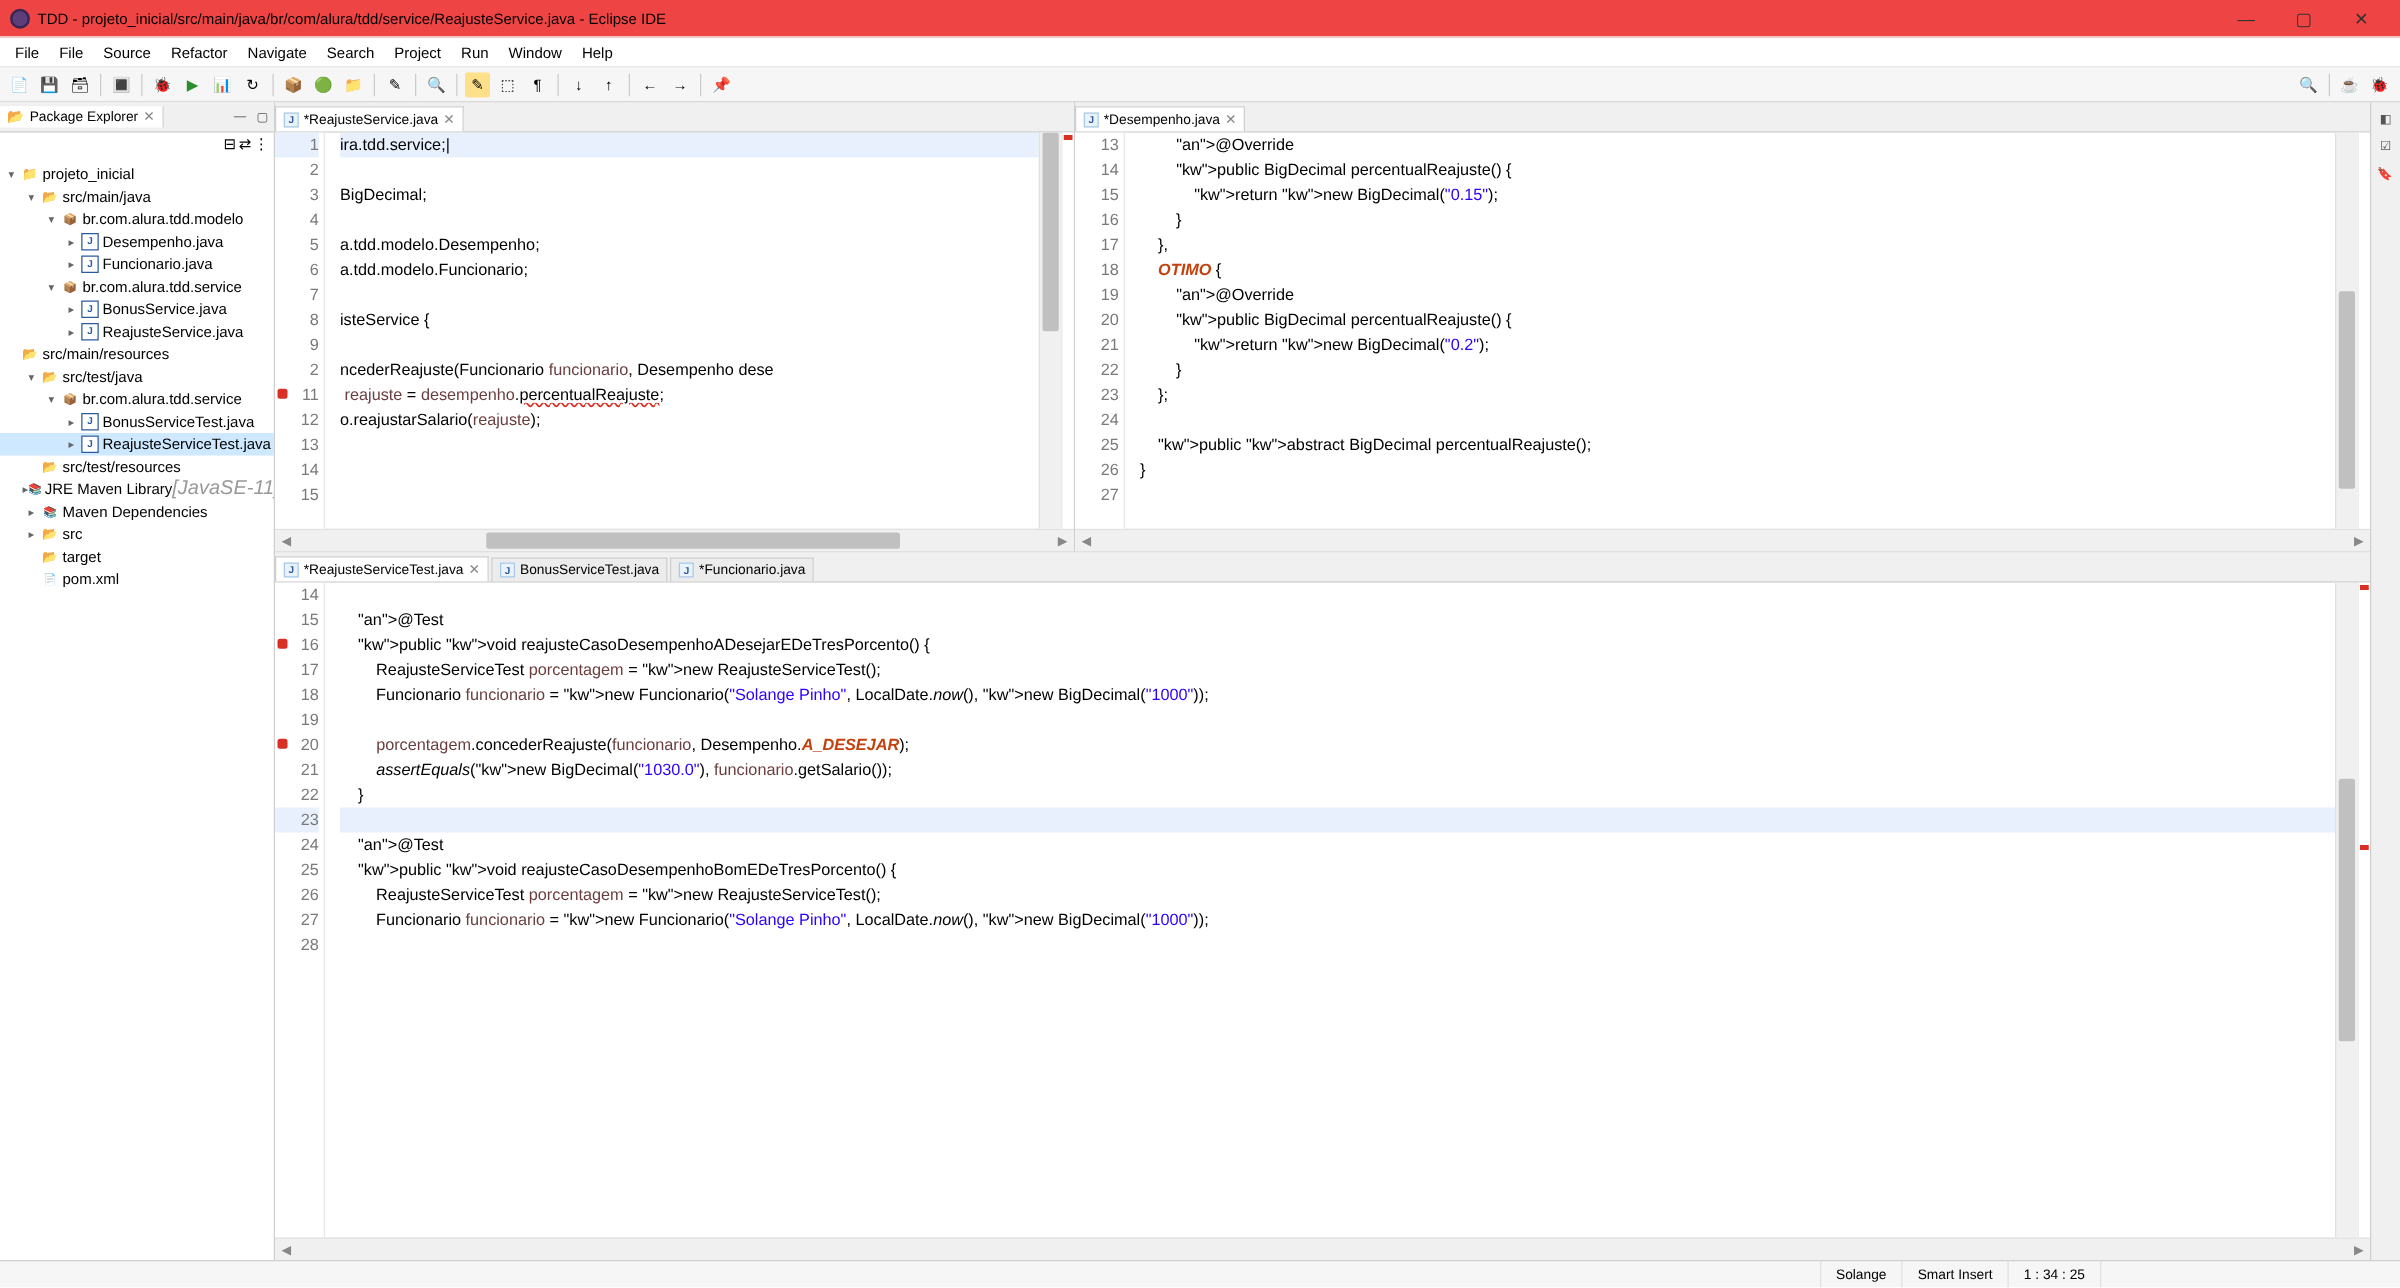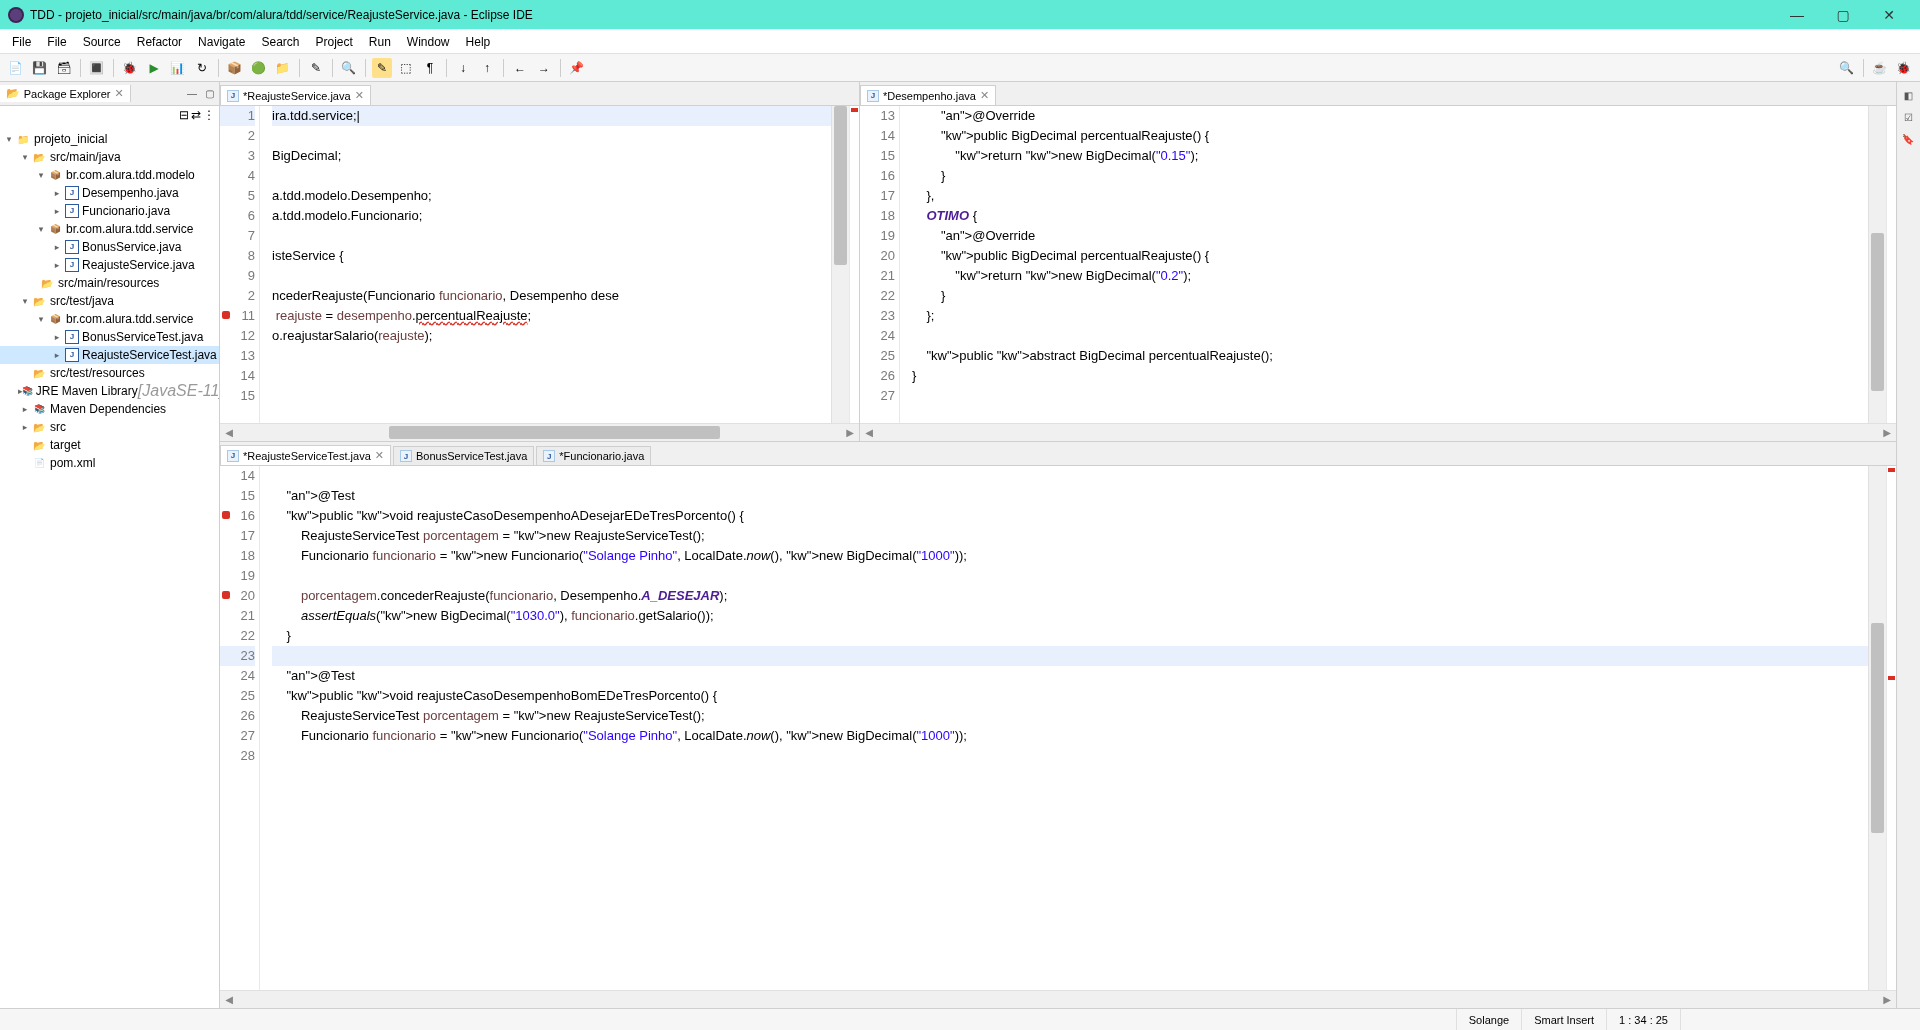--- a/index.html
+++ b/index.html
@@ -1,18 +1,18 @@
 <!DOCTYPE html>
 <html><head>
 <meta charset="utf-8">
 <style>
 * { margin: 0; padding: 0; box-sizing: border-box; font-family: "Segoe UI", Tahoma, sans-serif; }
 body { background: #fff; font-size: 12px; color: #000; overflow: hidden; width: 1920px; height: 1030px; }
 
-.titlebar { height: 30px; background: #5eead4; display: flex; align-items: center; padding: 0 8px; border-bottom: 1px solid #eee; }
+.titlebar { height: 30px; background: #ef4444; display: flex; align-items: center; padding: 0 8px; border-bottom: 1px solid #eee; }
 .titlebar .icon { width: 16px; height: 16px; background: radial-gradient(circle,#5b3e7a 50%,#3a2454 55%); border-radius: 50%; margin-right: 6px; }
 .titlebar .title { flex: 1; font-size: 12px; }
 .titlebar .winbtn { width: 46px; height: 30px; display: flex; align-items: center; justify-content: center; font-size: 14px; cursor: pointer; color: #333; }
 
 .menubar { height: 24px; display: flex; align-items: center; padding: 0 4px; border-bottom: 1px solid #e0e0e0; }
 .menubar .mi { padding: 2px 8px; cursor: pointer; font-size: 12px; }
 
 .toolbar { height: 28px; display: flex; align-items: center; padding: 0 4px; border-bottom: 1px solid #cfcfcf; background: #f6f6f6; }
 .toolbar .tb { width: 20px; height: 20px; margin: 0 2px; display: flex; align-items: center; justify-content: center; cursor: pointer; font-size: 12px; border-radius: 2px; }
 .toolbar .sep { width: 1px; height: 18px; background: #ccc; margin: 0 4px; }
@@ -62,21 +62,21 @@
 .vsb { width: 18px; background: #f0f0f0; border-left: 1px solid #e0e0e0; position:relative;}
 .vsb .thumb{position:absolute;left:2px;right:2px;background:#c0c0c0;border-radius:2px;}
 .ovr { width: 10px; background: #fff; border-left: 1px solid #e8e8e8; position:relative;}
 .ovr .mk{position:absolute;left:1px;right:1px;height:4px;}
 .ovr .mk.r{background:#d93025;}
 .hsb { height: 18px; background: #f0f0f0; border-top: 1px solid #e0e0e0; display:flex;align-items:center;}
 .hsb .ar{width:18px;text-align:center;color:#888;cursor:pointer;font-size:10px;}
 .hsb .tr{flex:1;position:relative;height:100%;}
 .hsb .th{position:absolute;top:2px;bottom:2px;background:#c0c0c0;border-radius:2px;}
 .str { color: #2a00ff; }
-.sfld { color: #4c1d95; font-style: italic; font-weight:bold;}
+.sfld { color: #c2410c; font-style: italic; font-weight:bold;}
 .err-u { text-decoration: underline wavy #d93025; }
 
 .statusbar { height: 22px; border-top: 1px solid #cfcfcf; display: flex; align-items: center; background: #f6f6f6; font-size: 11px; }
 .statusbar .cell { padding: 0 12px; border-left: 1px solid #e0e0e0; height: 100%; display: flex; align-items: center; }
 .statusbar .sp { flex: 1; }
 
 .rightstrip { width: 24px; border-left: 1px solid #cfcfcf; background: #f0f0f0; display:flex;flex-direction:column;align-items:center;padding-top:4px;gap:4px;}
 .rightstrip .rb{width:18px;height:18px;cursor:pointer;font-size:10px;display:flex;align-items:center;justify-content:center;color:#555;border:1px solid transparent;}
 </style>
 </head>
@@ -192,21 +192,21 @@
       <div class="tn" style="padding-left:50px">
           <span class="tw">▸</span>
           <span class="tic ic-java"></span>
           <span>BonusService.java</span>
         </div>
       <div class="tn" style="padding-left:50px">
           <span class="tw">▸</span>
           <span class="tic ic-java"></span>
           <span>ReajusteService.java</span>
         </div>
-      <div class="tn" style="padding-left:26px">
+      <div class="tn" style="padding-left:2px">
           <span class="tw"></span>
           <span class="tic ic-fld"></span>
           <span>src/main/resources</span>
         </div>
       <div class="tn" style="padding-left:18px">
           <span class="tw">▾</span>
           <span class="tic ic-fld"></span>
           <span>src/test/java</span>
         </div>
       <div class="tn" style="padding-left:34px">

